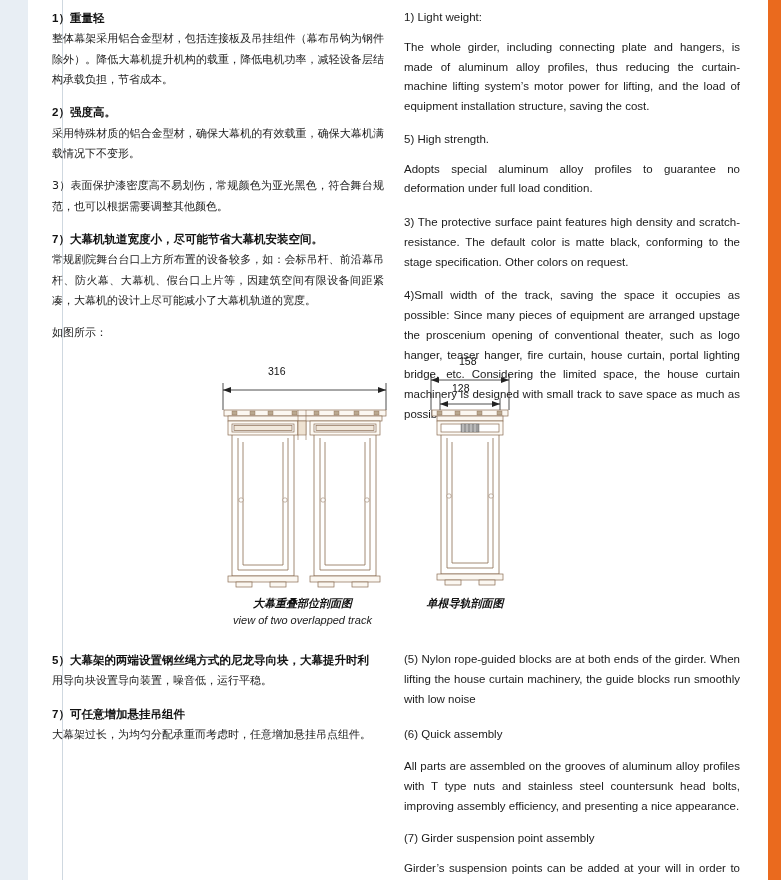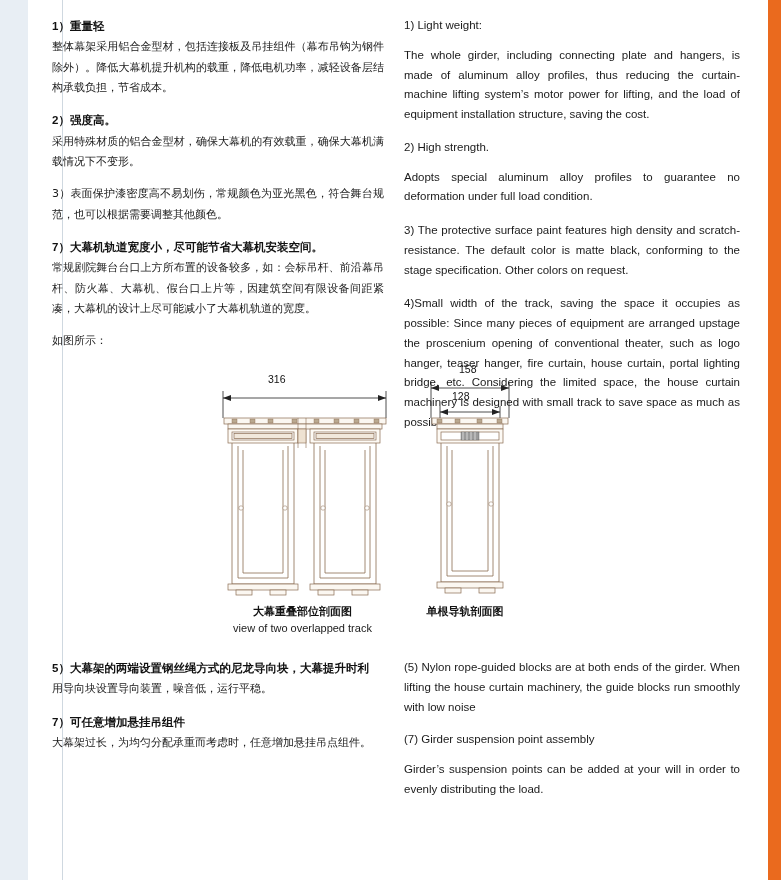--- a/index.html
+++ b/index.html
@@ -43,21 +43,21 @@
     right: 0;
     top: 0;
     width: 13px;
     height: 880px;
     background: #ea6a1e;
   }
 
   .content {
     position: absolute;
     left: 0;
-    top: 8px;
+    top: 0;
     width: 781px;
     height: 644px;
   }
 
   .col-left {
     position: absolute;
     left: 52px;
     top: 8px;
     width: 332px;
   }
@@ -116,20 +116,21 @@
     left: 200px;
     top: 352px;
     width: 350px;
     height: 285px;
   }
   .fig-caption {
     position: absolute;
     text-align: center;
     font-size: 11px;
     line-height: 1.55;
+    font-style: italic;
   }
   .fig-caption .zh-cap {
     font-family: "DejaVu Sans", "Liberation Sans", sans-serif;
     font-weight: bold;
     color: #111;
     font-size: 11px;
     display: block;
   }
   .fig-caption .en-cap {
     color: #1a1a1a;
@@ -175,21 +176,21 @@
         <div class="zh">如图所示：</div>
       </div>
     </div>
 
     <div class="col-right">
       <div class="en-blk">
         <div class="en-head">1) Light weight:</div>
         <div class="en" style="margin-top:10px;">The whole girder, including connecting plate and hangers, is made of aluminum alloy profiles, thus reducing the curtain-machine lifting system’s motor power for lifting, and the load of equipment installation structure, saving the cost.</div>
       </div>
       <div class="en-blk">
-        <div class="en-head">2) High strength.</div>
+        <div class="en-head">5) High strength.</div>
         <div class="en" style="margin-top:10px;">Adopts special aluminum alloy profiles to guarantee no deformation under full load condition.</div>
       </div>
       <div class="en-blk" style="margin-top:14px;">
         <div class="en">3) The protective surface paint features high density and scratch-resistance. The default color is matte black, conforming to the stage specification. Other colors on request.</div>
       </div>
       <div class="en-blk" style="margin-top:14px;">
         <div class="en">4)Small width of the track, saving the space it occupies as possible: Since many pieces of equipment are arranged upstage the proscenium opening of conventional theater, such as logo hanger, teaser hanger, fire curtain, house curtain, portal lighting bridge, etc. Considering the limited space, the house curtain machinery is designed with small track to save space as much as possible.</div>
       </div>
     </div>
 
@@ -351,20 +352,24 @@
       <div class="blk">
         <div class="zh-head">7）可任意增加悬挂吊组件</div>
         <div class="zh">大幕架过长，为均匀分配承重而考虑时，任意增加悬挂吊点组件。</div>
       </div>
     </div>
 
     <div class="lower-right">
       <div class="en-blk">
         <div class="en">(5) Nylon rope-guided blocks are at both ends of the girder. When lifting the house curtain machinery, the guide blocks run smoothly with low noise</div>
       </div>
+      <div class="en-blk" style="margin-top:16px;">
+        <div class="en-head">(6) Quick assembly</div>
+        <div class="en" style="margin-top:12px;">All parts are assembled on the grooves of aluminum alloy profiles with T type nuts and stainless steel countersunk head bolts, improving assembly efficiency, and presenting a nice appearance.</div>
+      </div>
       <div class="en-blk" style="margin-top:12px;">
         <div class="en-head">(7) Girder suspension point assembly</div>
         <div class="en" style="margin-top:10px;">Girder’s suspension points can be added at your will in order to evenly distributing the load.</div>
       </div>
     </div>
 
   </div>
 </div>
 
 </body></html>

